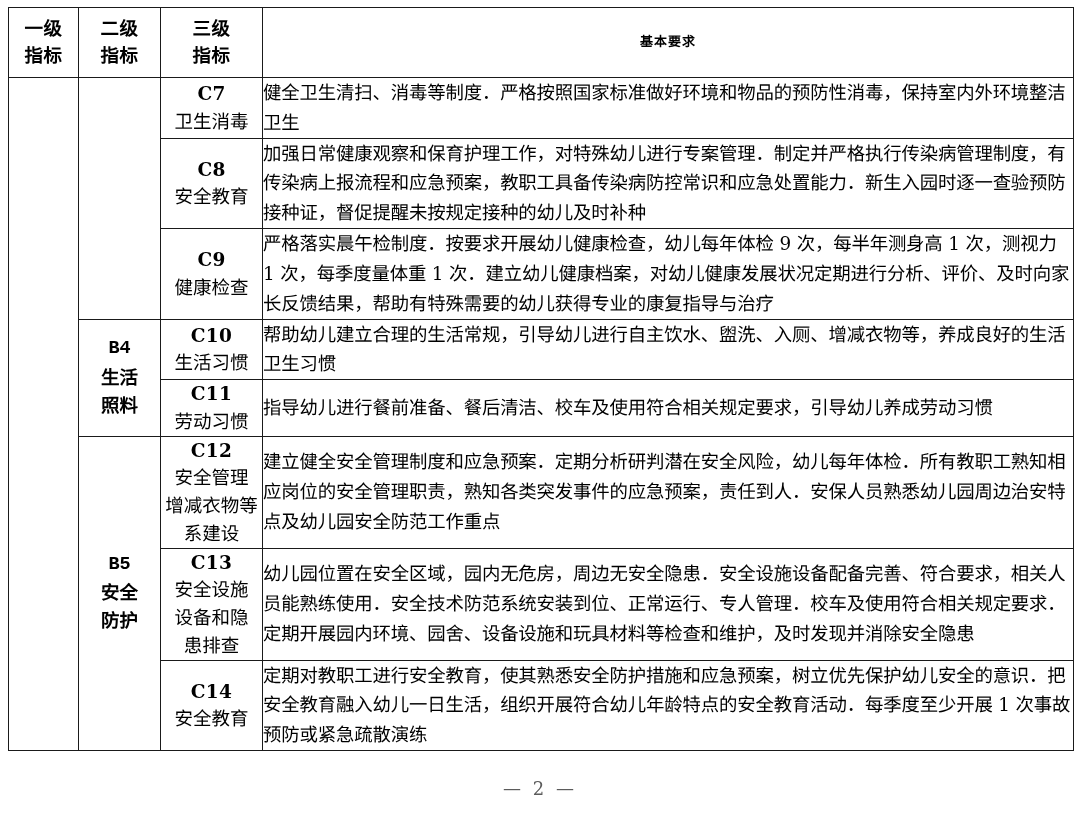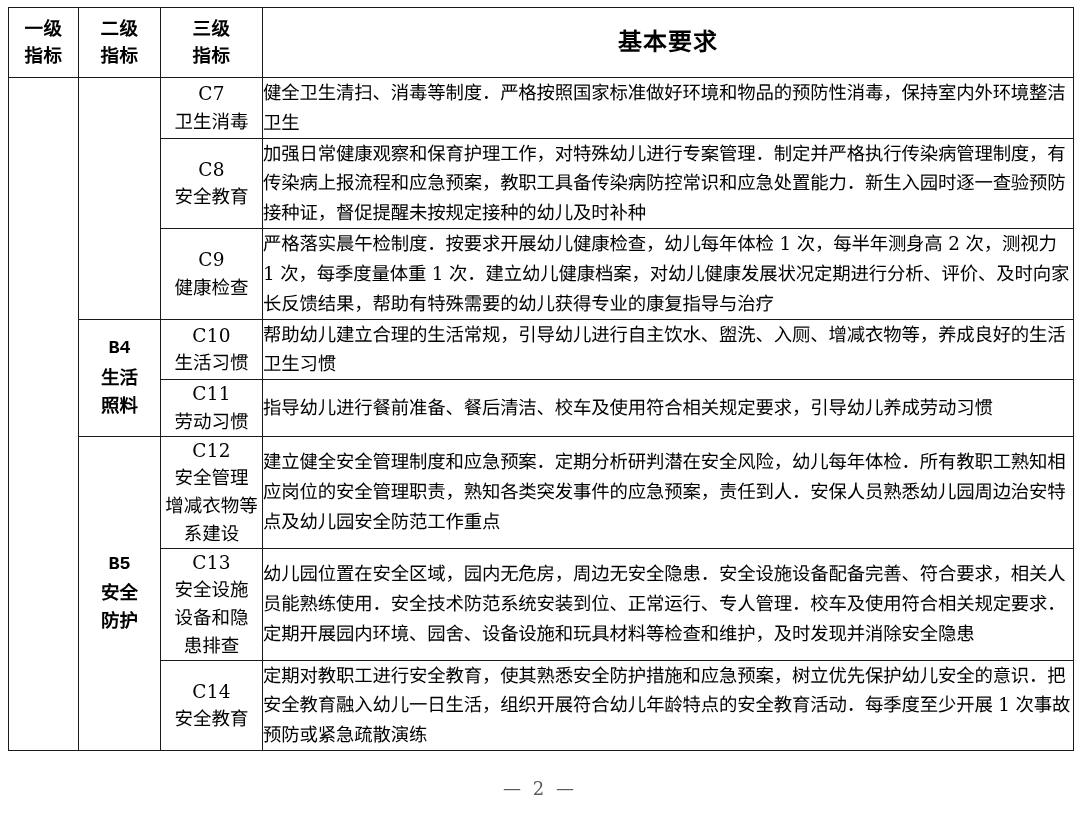--- a/index.html
+++ b/index.html
@@ -58,21 +58,21 @@
     font-weight: bold;
     font-size: 18.5px;
     line-height: 1.42;
     letter-spacing: 0.5px;
     height: 69px;
     padding: 4px 2px;
   }
   .hdr-cell .ln { display: block; }
   .hdr-req {
     font-weight: bold;
-    font-size: 24px;
+    font-size: 13px;
     letter-spacing: 1px;
   }
 
   
   .lvl1-cell {
     text-align: center;
     font-size: 18px;
   }
   .lvl2-cell {
     text-align: center;
@@ -88,21 +88,21 @@
   .lvl2-cell .name-ln { display: block; font-weight: bold; }
 
   .lvl3-cell {
     text-align: center;
     font-size: 18.5px;
     line-height: 1.5;
     padding: 5px 2px;
   }
   .lvl3-cell .code {
     display: block;
-    font-weight: normal;
+    font-weight: bold;
     letter-spacing: 0.3px;
   }
   .lvl3-cell .name-ln { display: block; }
 
   
   .req-cell {
     text-align: left;
     font-size: 18.4px;
     line-height: 1.62;
     padding: 6px 7px 6px 9px;
@@ -171,21 +171,21 @@
             <span class="name-ln">安全教育</span>
           </td>
           <td class="req-cell">加强日常健康观察和保育护理工作，对特殊幼儿进行专案管理．制定并严格执行传染病管理制度，有传染病上报流程和应急预案，教职工具备传染病防控常识和应急处置能力．新生入园时逐一查验预防接种证，督促提醒未按规定接种的幼儿及时补种</td>
         </tr>
 
         <tr>
           <td class="lvl3-cell">
             <span class="code">C9</span>
             <span class="name-ln">健康检查</span>
           </td>
-          <td class="req-cell">严格落实晨午检制度．按要求开展幼儿健康检查，幼儿每年体检 1 次，每半年测身高 2 次，测视力 1 次，每季度量体重 1 次．建立幼儿健康档案，对幼儿健康发展状况定期进行分析、评价、及时向家长反馈结果，帮助有特殊需要的幼儿获得专业的康复指导与治疗</td>
+          <td class="req-cell">严格落实晨午检制度．按要求开展幼儿健康检查，幼儿每年体检 9 次，每半年测身高 1 次，测视力 1 次，每季度量体重 1 次．建立幼儿健康档案，对幼儿健康发展状况定期进行分析、评价、及时向家长反馈结果，帮助有特殊需要的幼儿获得专业的康复指导与治疗</td>
         </tr>
 
         <tr>
           <td class="lvl2-cell" rowspan="2">
             <span class="code">B4</span>
             <span class="name-ln">生活</span>
             <span class="name-ln">照料</span>
           </td>
           <td class="lvl3-cell">
             <span class="code">C10</span>

